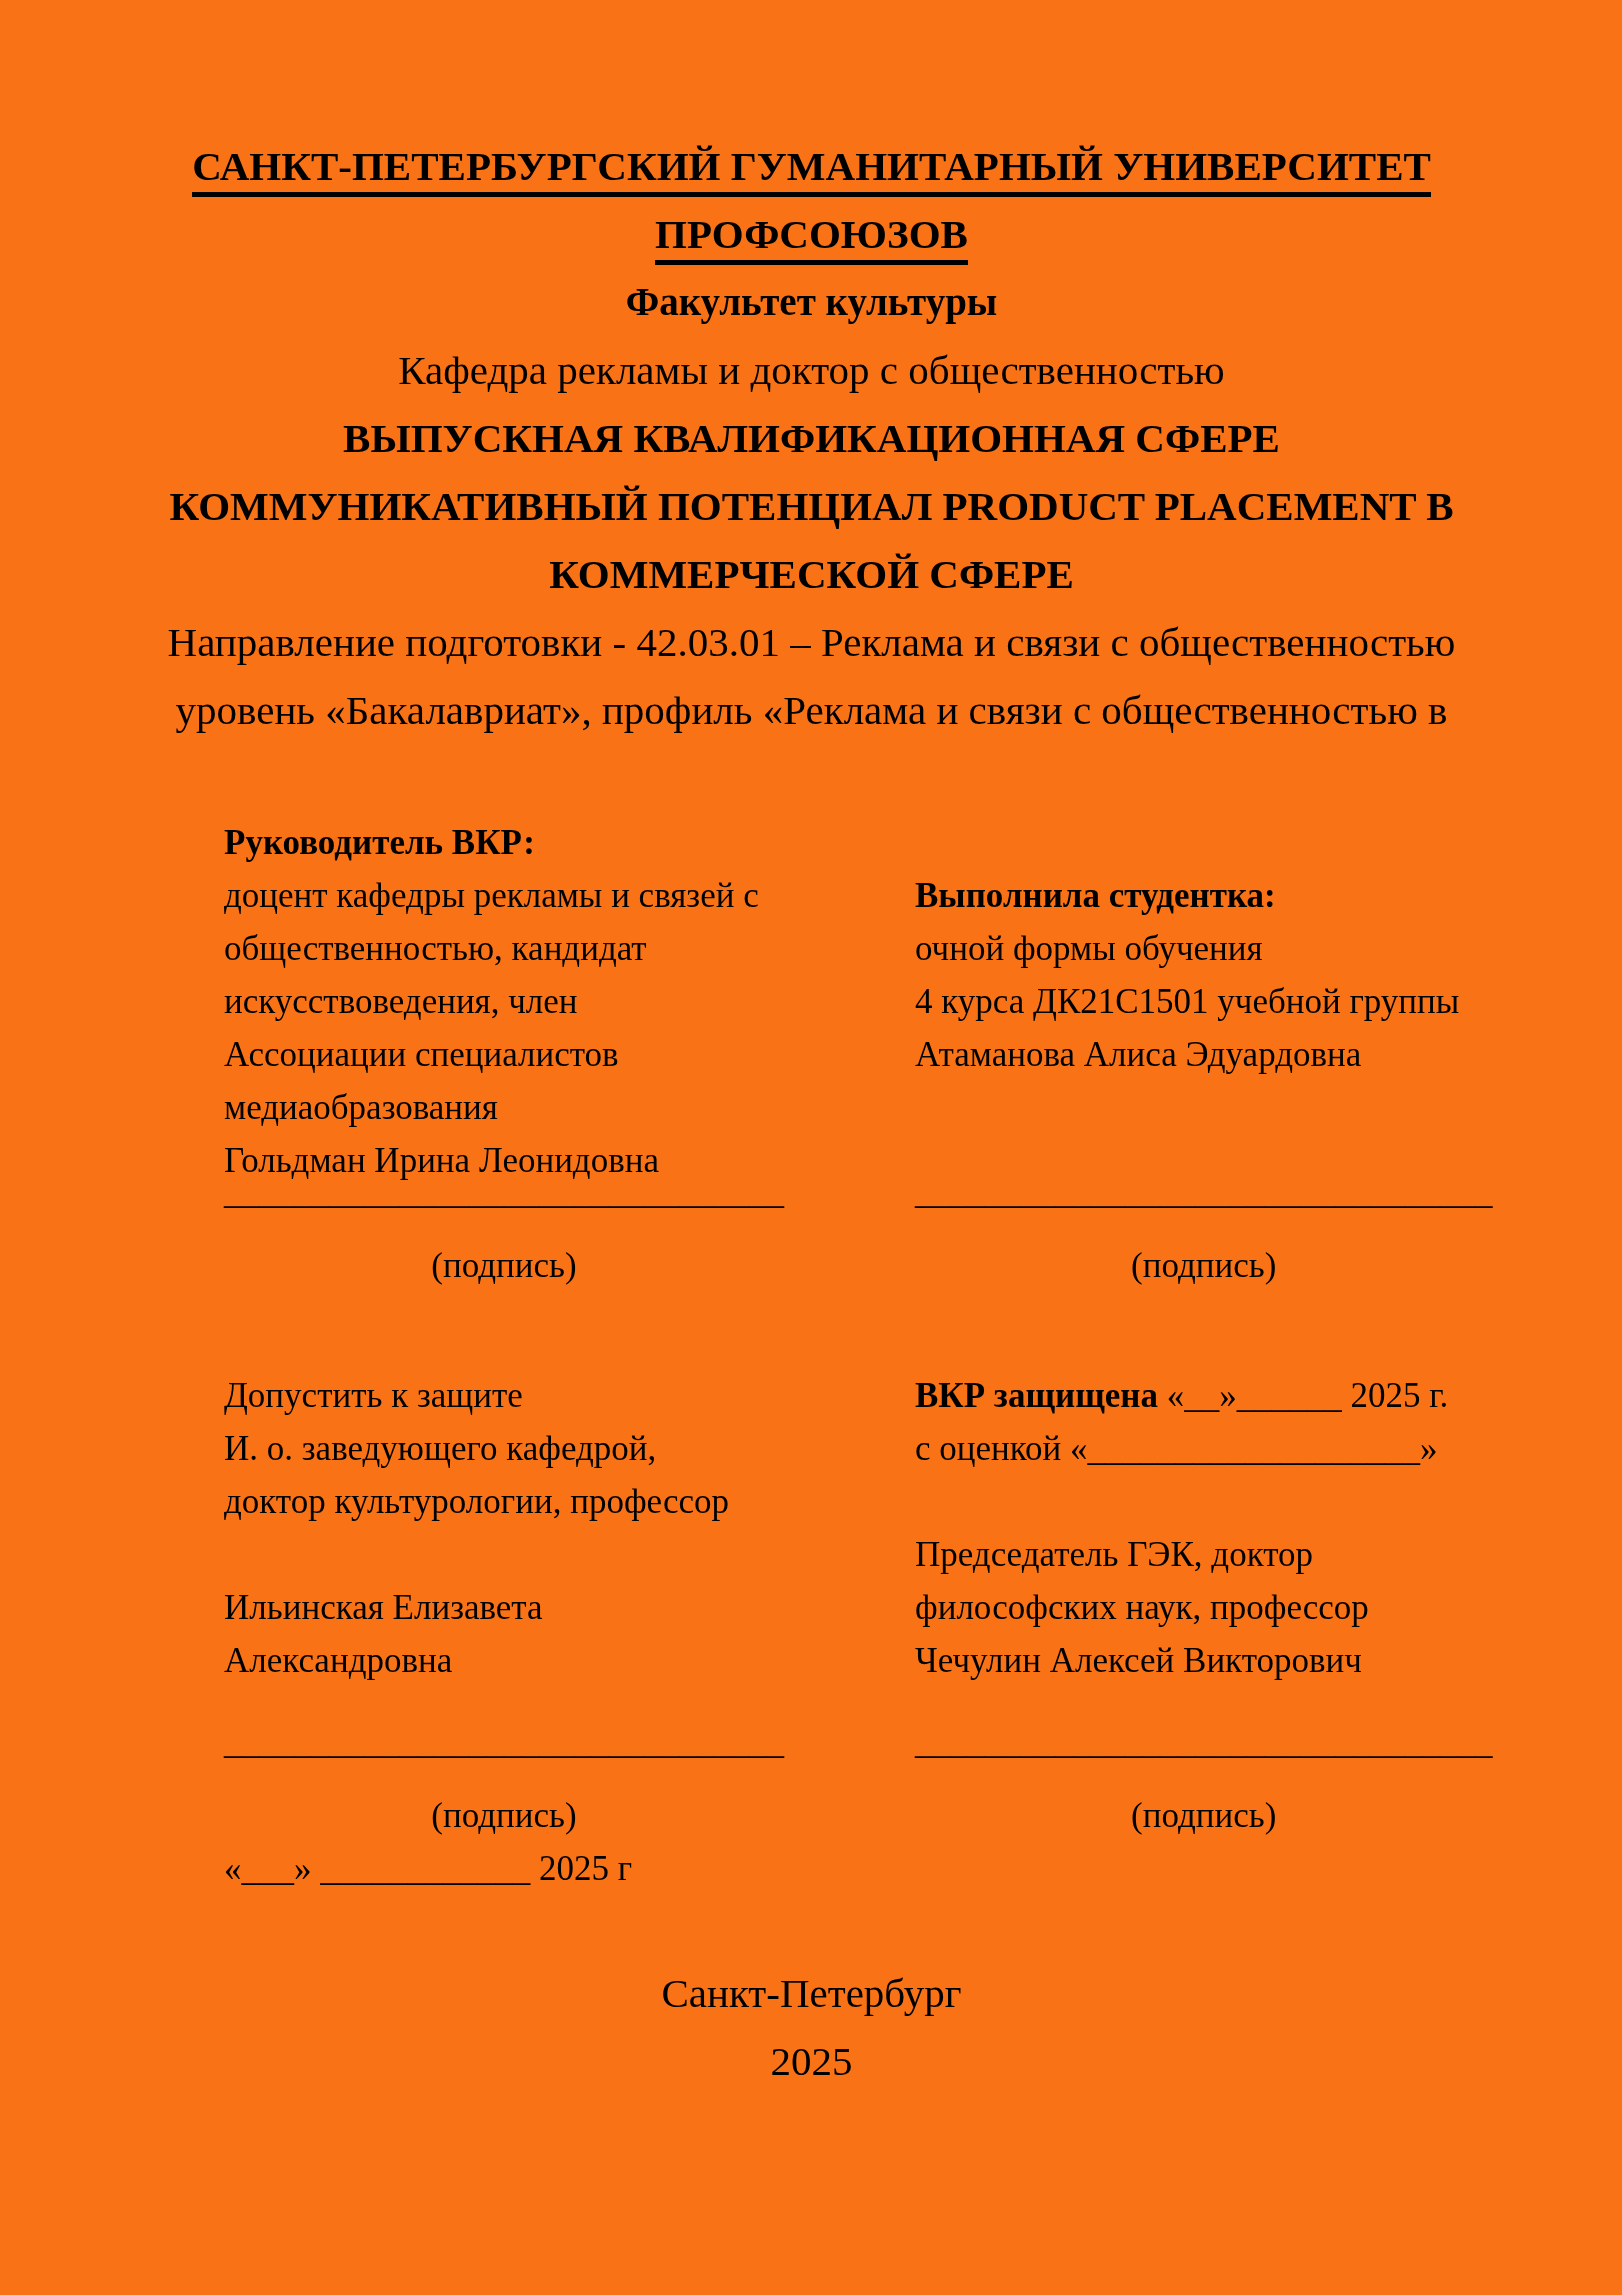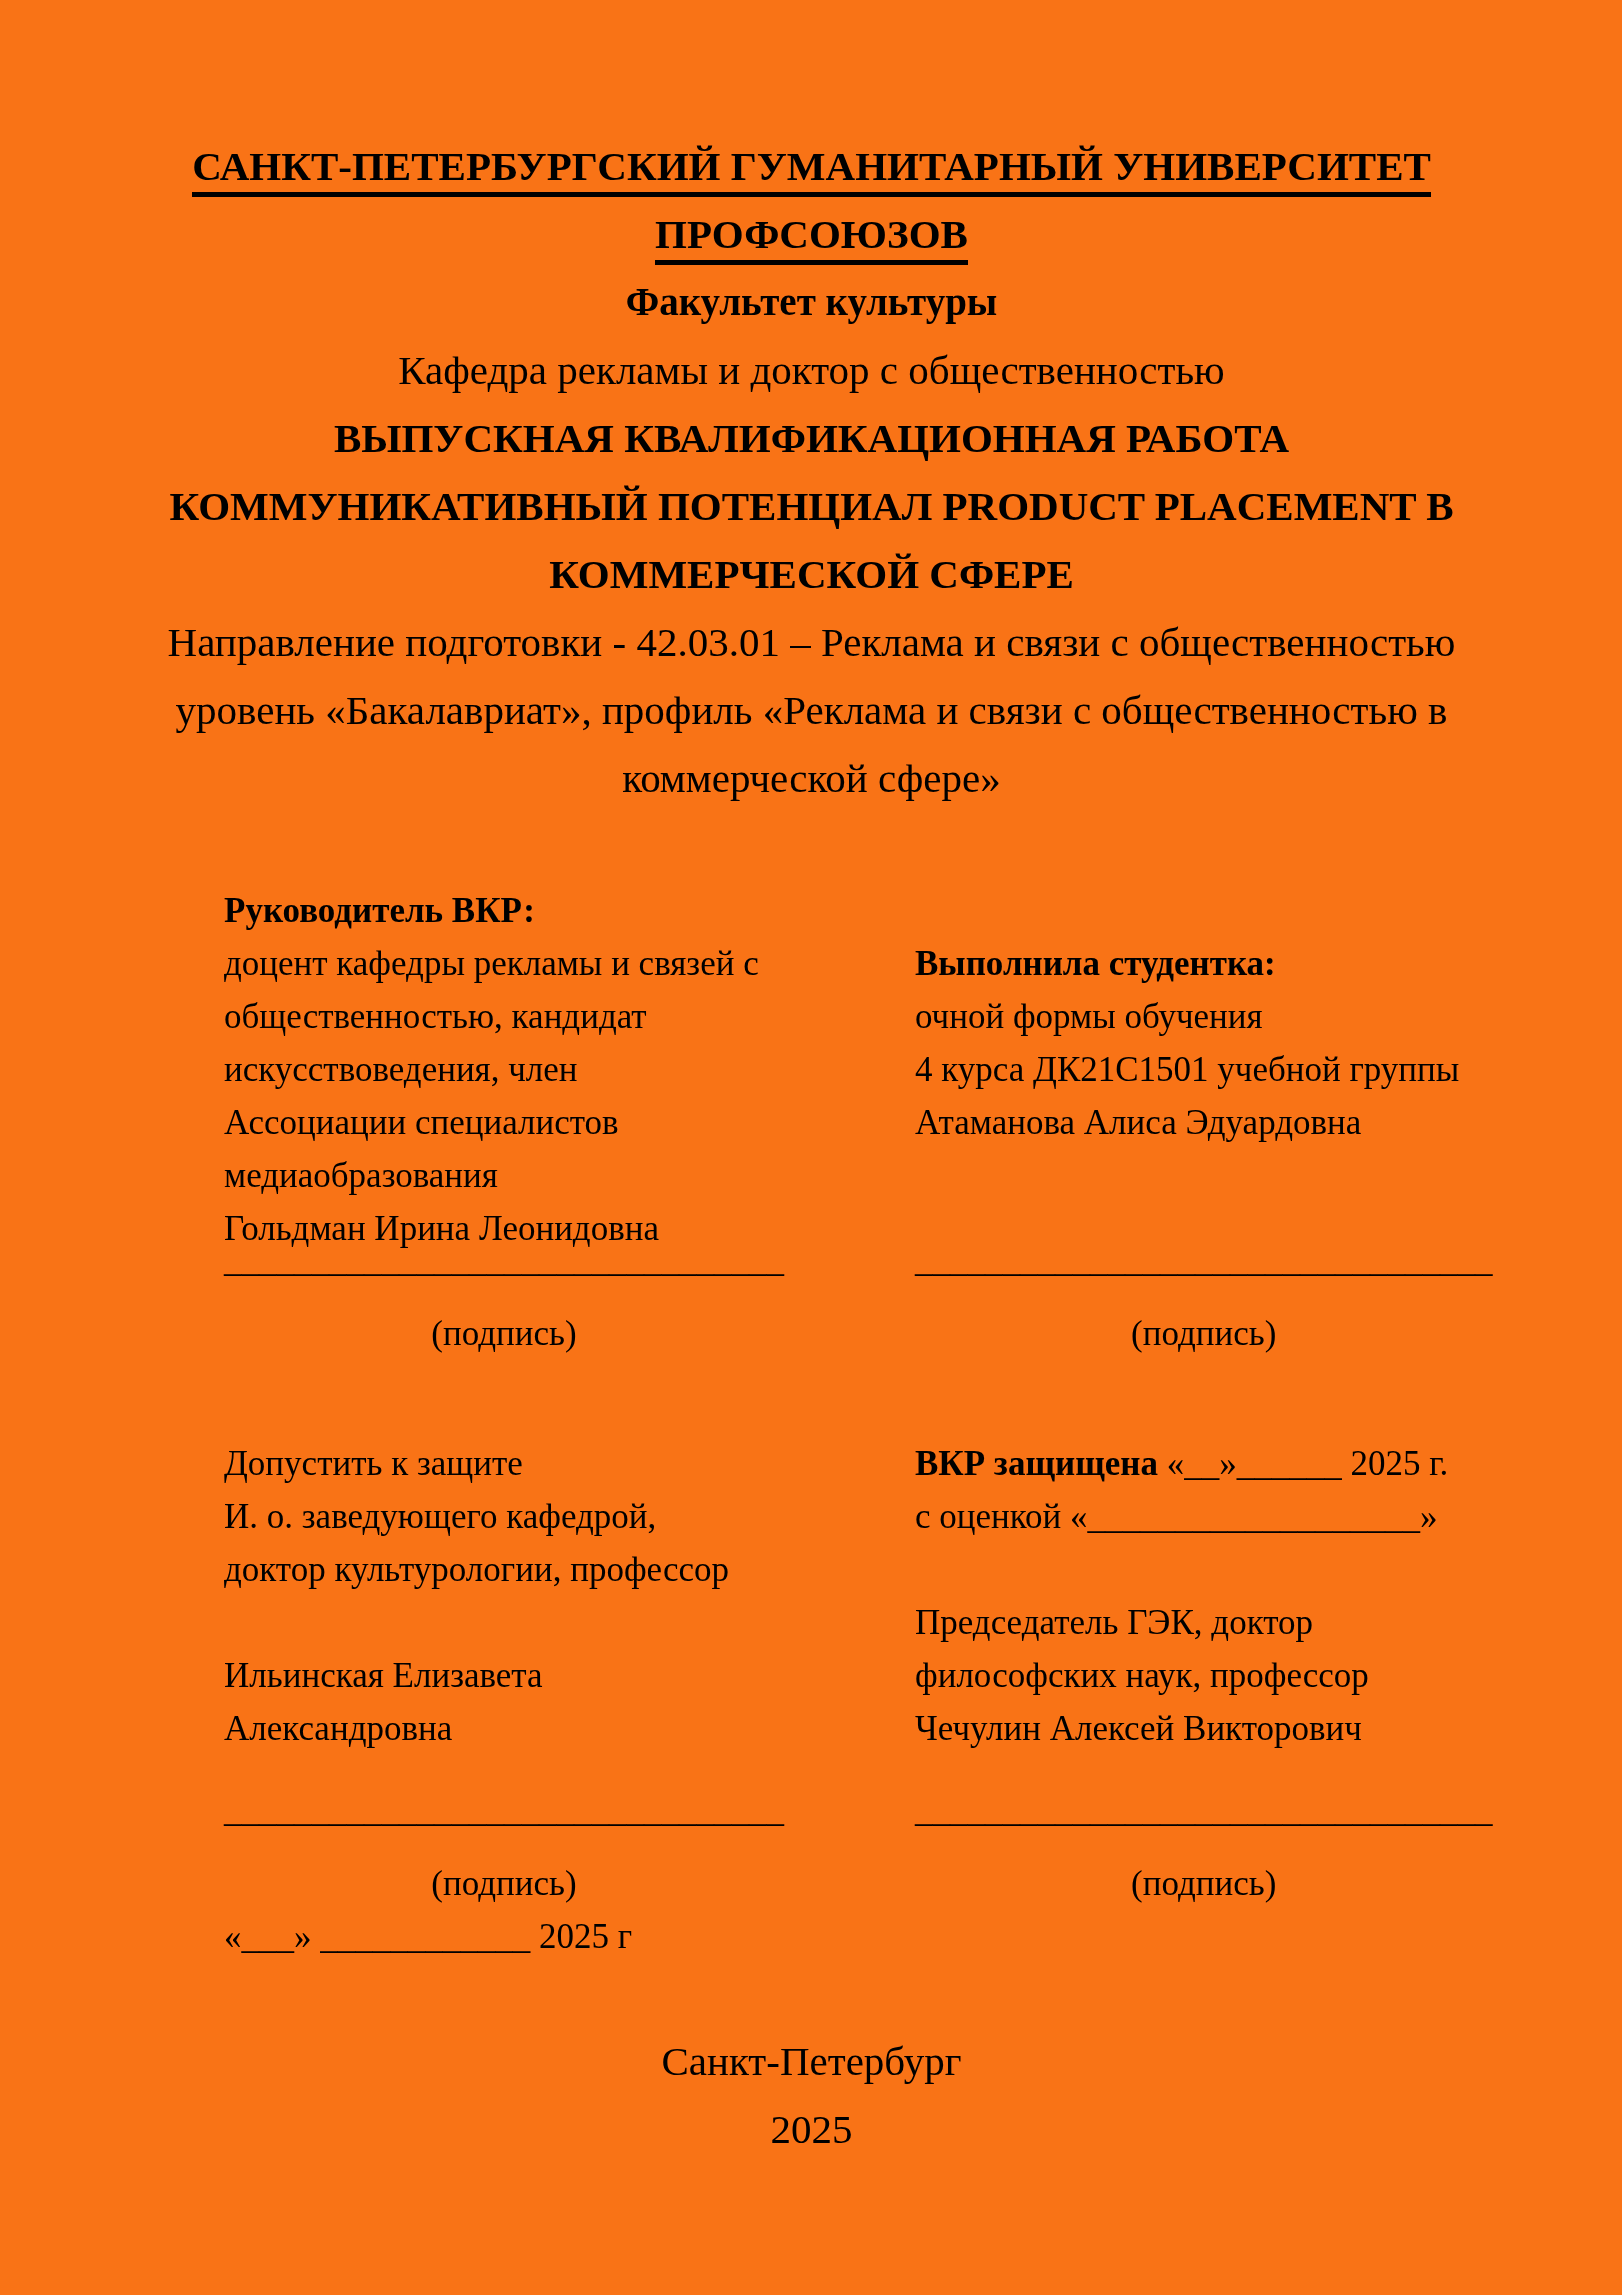--- a/index.html
+++ b/index.html
@@ -41,26 +41,25 @@
 </head>
 <body>
 
 <div class="page">
 
   <div class="title-block">
     <div class="t-line bold"><span class="u-span">САНКТ-ПЕТЕРБУРГСКИЙ ГУМАНИТАРНЫЙ УНИВЕРСИТЕТ</span></div>
     <div class="t-line bold"><span class="u-span">ПРОФСОЮЗОВ</span></div>
     <div class="t-line sm bold">Факультет культуры</div>
     <div class="t-line">Кафедра рекламы и доктор с общественностью</div>
-    <div class="t-line bold">ВЫПУСКНАЯ КВАЛИФИКАЦИОННАЯ РАБОТА</div>
+    <div class="t-line bold">ВЫПУСКНАЯ КВАЛИФИКАЦИОННАЯ СФЕРЕ</div>
     <div class="t-line bold">КОММУНИКАТИВНЫЙ ПОТЕНЦИАЛ PRODUCT PLACEMENT В</div>
     <div class="t-line bold">КОММЕРЧЕСКОЙ СФЕРЕ</div>
     <div class="t-line">Направление подготовки - 42.03.01 – Реклама и связи с общественностью</div>
     <div class="t-line">уровень «Бакалавриат», профиль «Реклама и связи с общественностью в</div>
-    <div class="t-line">коммерческой сфере»</div>
   </div>
 
   <div class="cols band-a btxt">
     <div>
       <div class="line bold">Руководитель ВКР:</div>
       <div class="line">доцент кафедры рекламы и связей с</div>
       <div class="line">общественностью, кандидат</div>
       <div class="line">искусствоведения, член</div>
       <div class="line">Ассоциации специалистов</div>
       <div class="line">медиаобразования</div>

